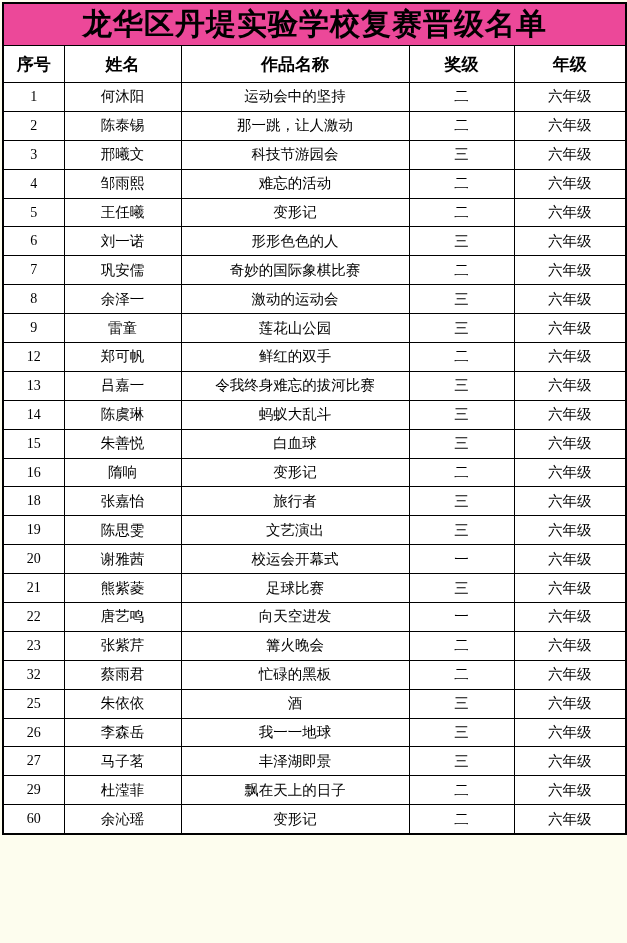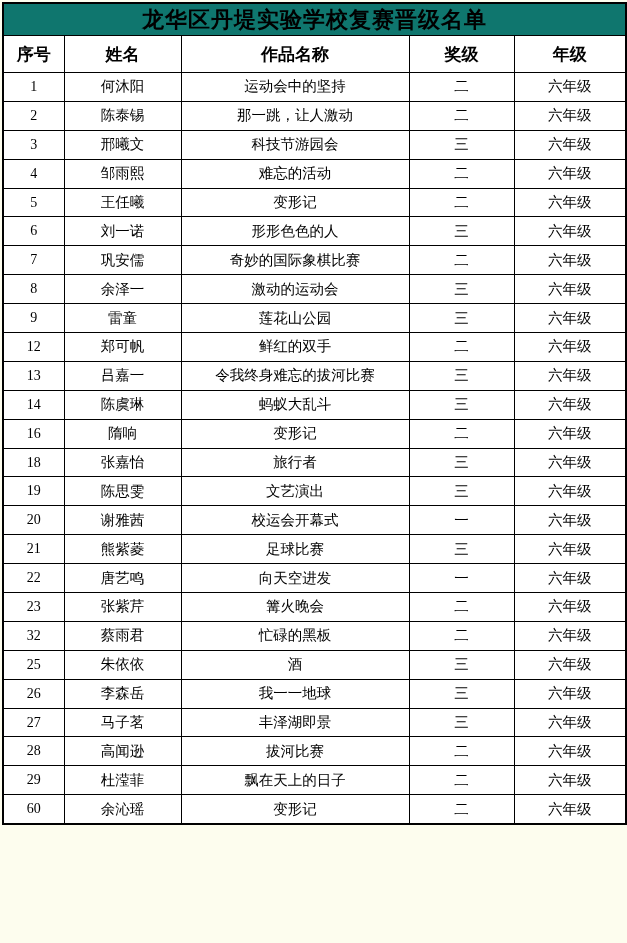--- a/index.html
+++ b/index.html
@@ -28,25 +28,25 @@
   td, th {
     border: 1px solid #000000;
     padding: 0;
     text-align: center;
     vertical-align: middle;
     color: #000000;
     overflow: hidden;
     white-space: nowrap;
   }
   tr.title-row td {
-    background: #0f766e;
+    background: #ec4899;
     height: 31px;
     font-family: "Liberation Sans", sans-serif;
     font-weight: bold;
-    font-size: 22px;
+    font-size: 30px;
     letter-spacing: 1px;
   }
   tr.header-row th {
     height: 36px;
     font-family: Liberation Sans, sans-serif;
     font-weight: bold;
     font-size: 17px;
   }
   tbody td {
     height: 27.9px;
@@ -164,20 +164,27 @@
           <td class="c-grade">六年级</td>
         </tr>
         <tr>
           <td class="c-no">14</td>
           <td class="c-name">陈虞琳</td>
           <td class="c-work">蚂蚁大乱斗</td>
           <td class="c-award">三</td>
           <td class="c-grade">六年级</td>
         </tr>
         <tr>
+          <td class="c-no">15</td>
+          <td class="c-name">朱善悦</td>
+          <td class="c-work">白血球</td>
+          <td class="c-award">三</td>
+          <td class="c-grade">六年级</td>
+        </tr>
+        <tr>
           <td class="c-no">16</td>
           <td class="c-name">隋响</td>
           <td class="c-work">变形记</td>
           <td class="c-award">二</td>
           <td class="c-grade">六年级</td>
         </tr>
         <tr>
           <td class="c-no">18</td>
           <td class="c-name">张嘉怡</td>
           <td class="c-work">旅行者</td>
@@ -238,27 +245,20 @@
           <td class="c-name">李森岳</td>
           <td class="c-work">我一一地球</td>
           <td class="c-award">三</td>
           <td class="c-grade">六年级</td>
         </tr>
         <tr>
           <td class="c-no">27</td>
           <td class="c-name">马子茗</td>
           <td class="c-work">丰泽湖即景</td>
           <td class="c-award">三</td>
-          <td class="c-grade">六年级</td>
-        </tr>
-        <tr>
-          <td class="c-no">28</td>
-          <td class="c-name">高闻逊</td>
-          <td class="c-work">拔河比赛</td>
-          <td class="c-award">二</td>
           <td class="c-grade">六年级</td>
         </tr>
         <tr>
           <td class="c-no">29</td>
           <td class="c-name">杜滢菲</td>
           <td class="c-work">飘在天上的日子</td>
           <td class="c-award">二</td>
           <td class="c-grade">六年级</td>
         </tr>
         <tr>

